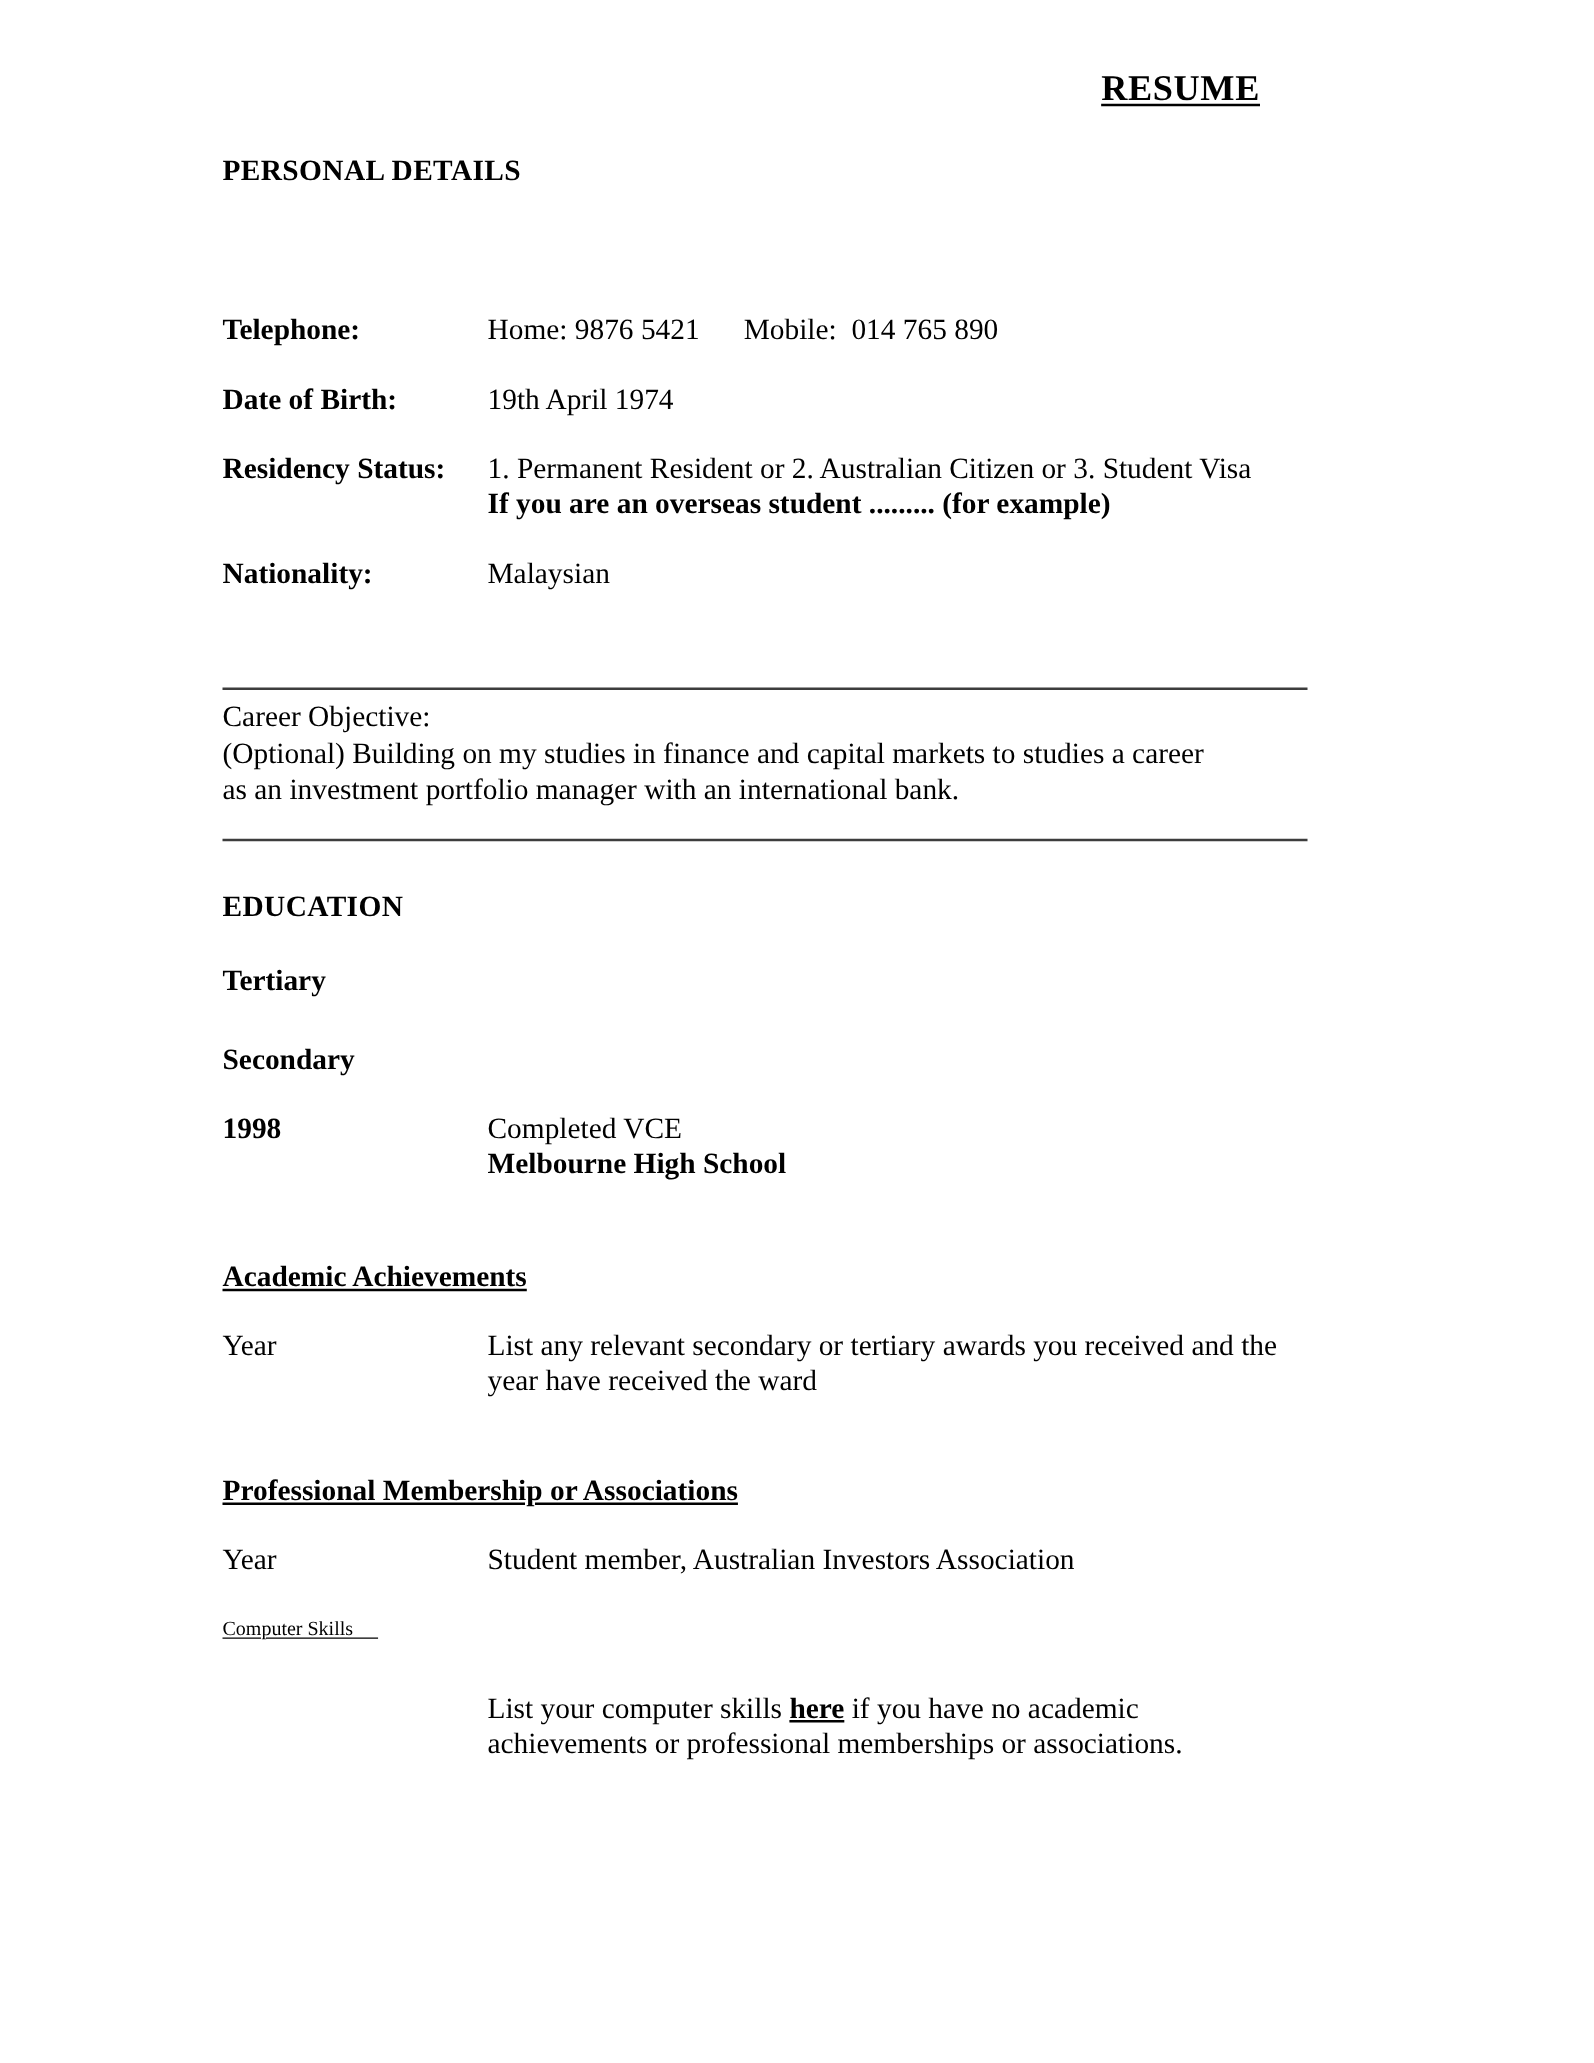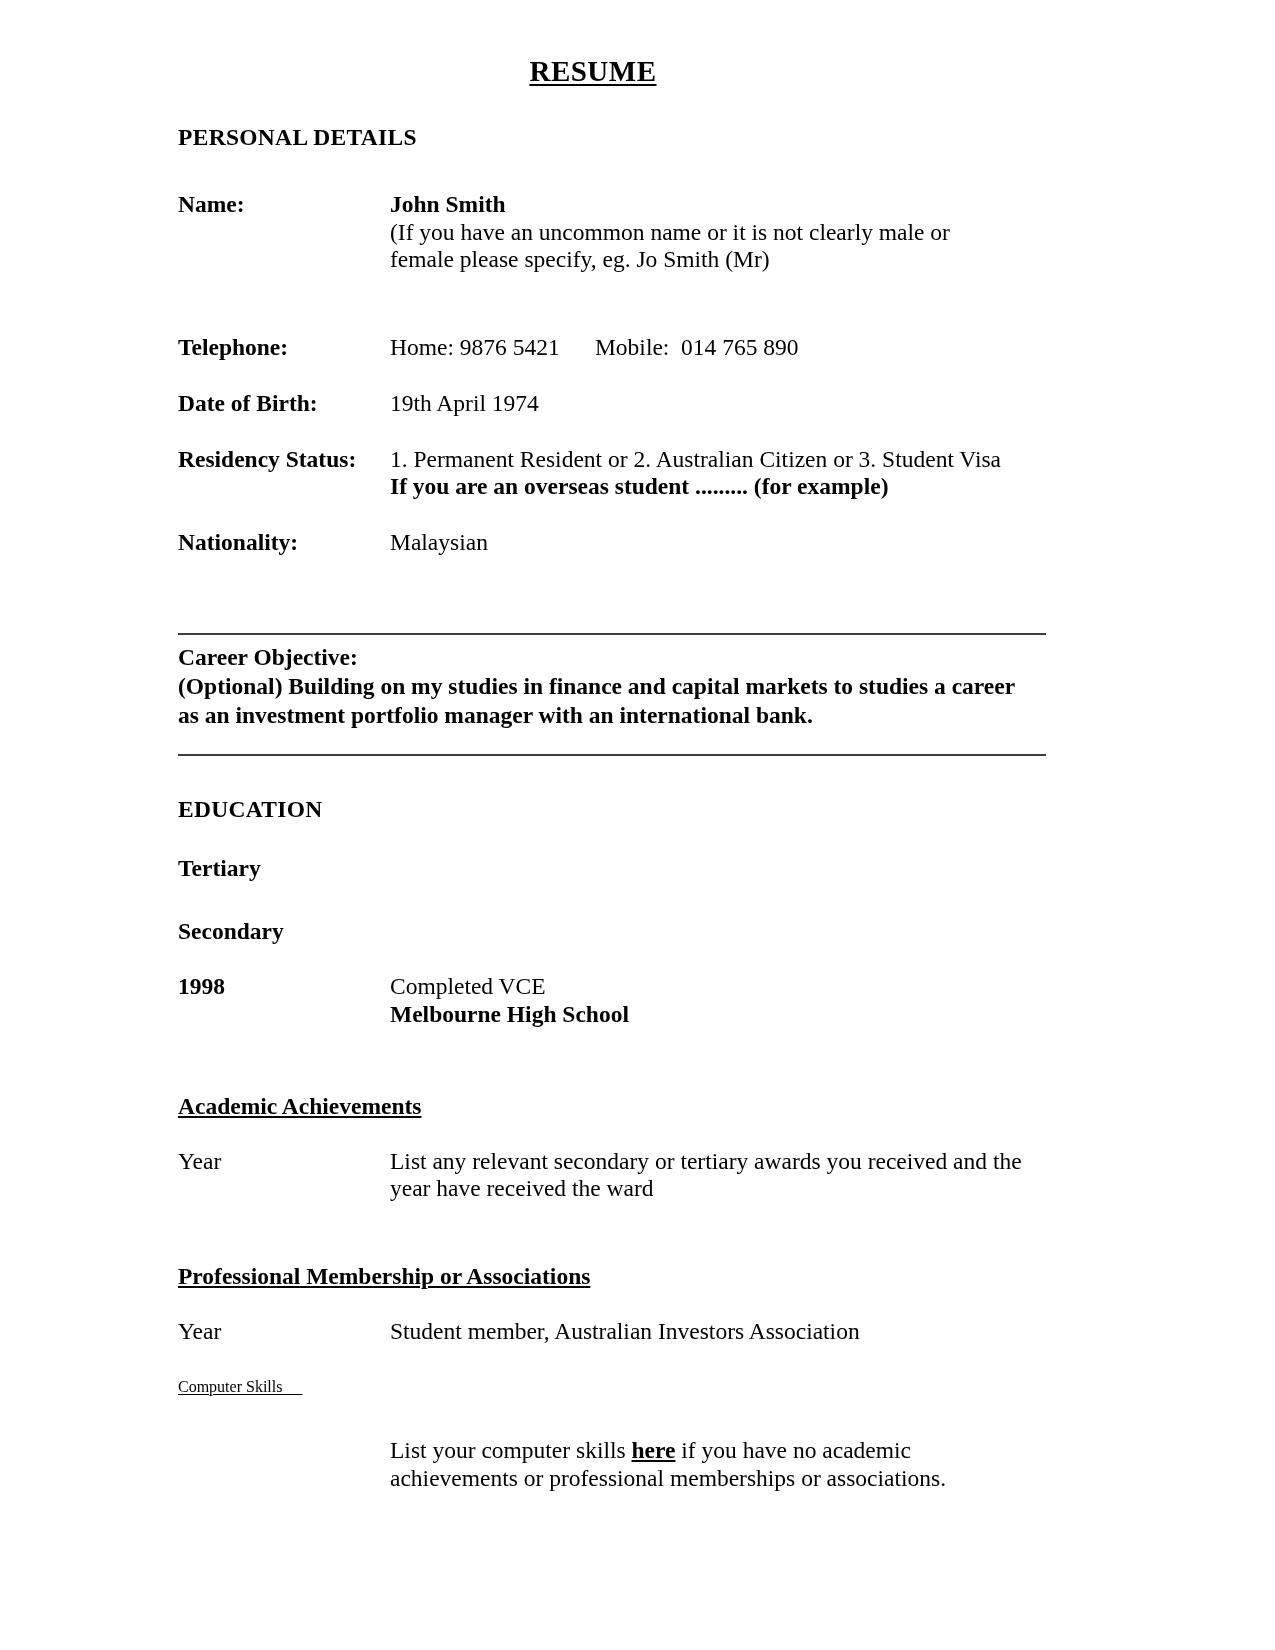--- a/index.html
+++ b/index.html
@@ -25,21 +25,21 @@
   }
   .content {
     position: absolute;
     left: 178px;
     top: 0;
     width: 868px;
   }
 
   
   .doc-title {
-    text-align: center;
+    text-align: right;
     font-size: 29px;
     font-weight: bold;
     letter-spacing: 0.5px;
     margin: 0;
     padding-top: 55px;
     padding-right: 38px;
   }
   .doc-title span {
     text-decoration: underline;
     text-underline-offset: 3px;
@@ -106,21 +106,21 @@
   .sp-20 { height: 20px; }
   .sp-24 { height: 24px; }
   .sp-28 { height: 28px; }
   .sp-32 { height: 32px; }
   .sp-36 { height: 36px; }
   .sp-40 { height: 40px; }
   .sp-56 { height: 56px; }
 
   .career-block {
     font-size: 23.5px;
-    font-weight: bold;
+    font-weight: normal;
     line-height: 1.24;
   }
   .indented-para {
     margin-left: 212px;
     font-size: 23.5px;
     line-height: 1.22;
   }
   .u { text-decoration: underline; text-underline-offset: 2px; font-weight: bold; }
   .skills-underline {
     text-decoration: underline;
@@ -138,28 +138,20 @@
     <div class="doc-title">
       <span>RESUME</span>
     </div>
 
     <div class="sp-36"></div>
 
     <div class="section-heading">PERSONAL DETAILS</div>
 
     <div class="sp-40"></div>
 
-    <div class="row">
-      <div class="label">Name:</div>
-      <div class="value">
-        <span class="line b">John Smith</span>
-        <span class="line">(If you have an uncommon name or it is not clearly male or</span>
-        <span class="line">female please specify, eg. Jo Smith (Mr)</span>
-      </div>
-    </div>
 
     <div class="sp-32"></div>
 
 
     <div class="sp-28"></div>
 
     <div class="row">
       <div class="label">Telephone:</div>
       <div class="value">
         <span class="line">Home: 9876 5421      Mobile:  014 765 890</span>

